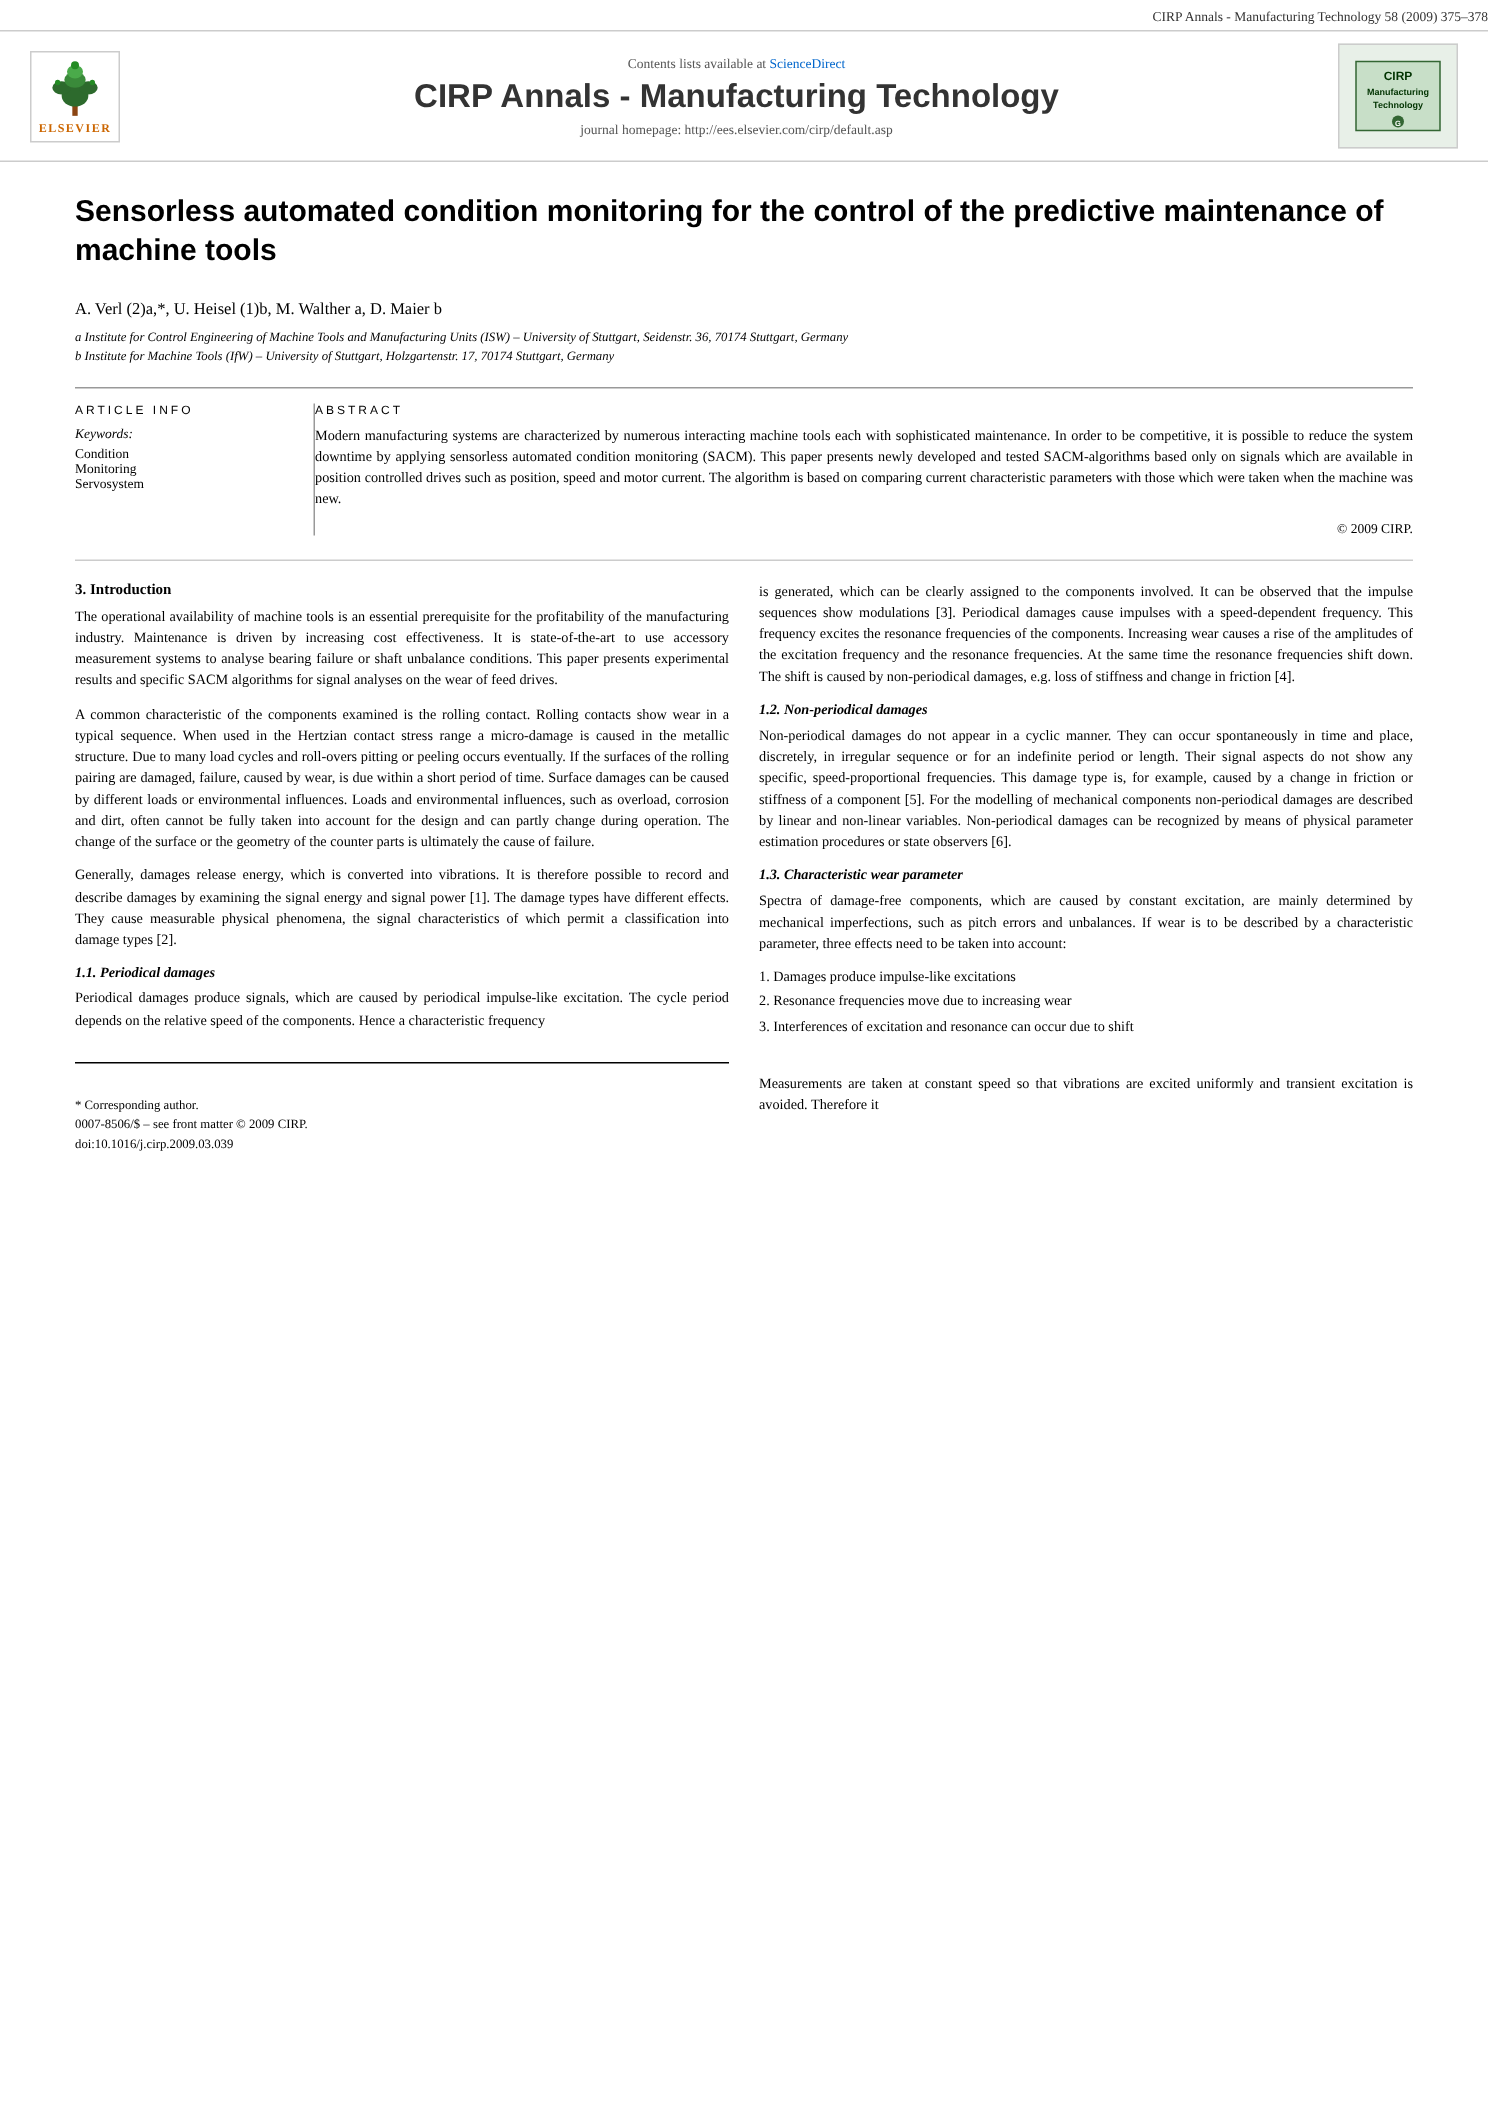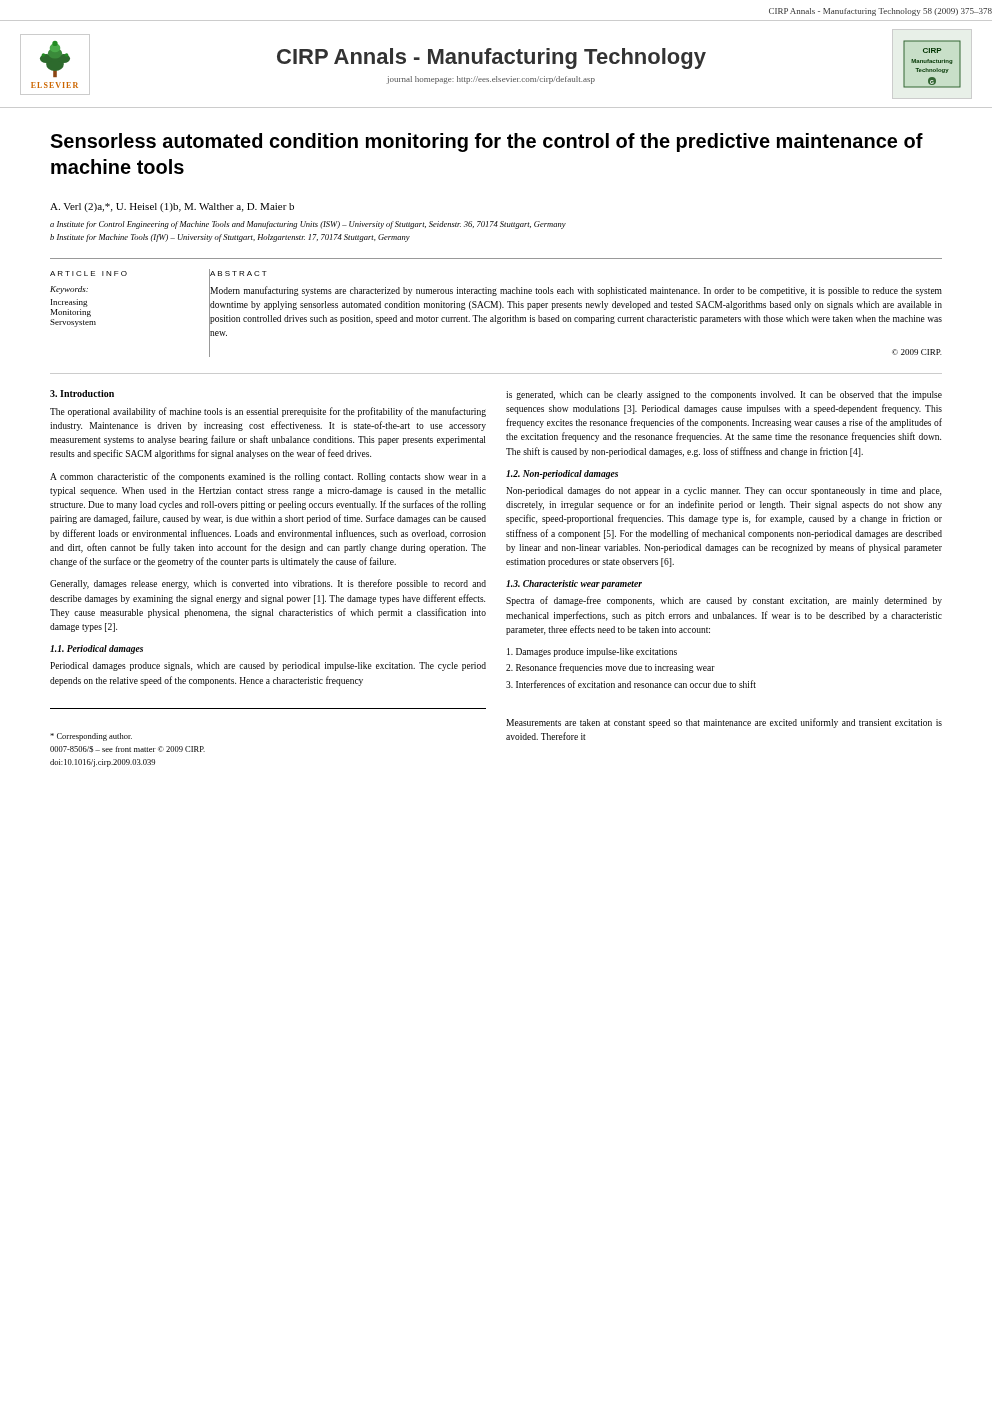--- a/index.html
+++ b/index.html
@@ -32,21 +32,21 @@
       width: 70px;
       flex-shrink: 0;
     }
 
     .elsevier-logo-inner {
       display: flex;
       flex-direction: column;
       align-items: center;
       border: 1px solid #ccc;
       padding: 4px;
-      width: 70px;
+      width: 60px;
     }
 
     .elsevier-tree-svg {
       width: 50px;
       height: 40px;
     }
 
     .elsevier-text {
       font-size: 8px;
       font-weight: bold;
@@ -288,20 +288,24 @@
 
         <circle cx="12" cy="18" r="2" fill="#228B22"></circle>
         <circle cx="38" cy="18" r="2" fill="#228B22"></circle>
         <circle cx="25" cy="5" r="3" fill="#228B22"></circle>
       </svg>
       <div class="elsevier-text">ELSEVIER</div>
     </div>
   </div>
 
   <div class="journal-title-block">
+    <div class="contents-line">
+      <span>Contents lists available at</span>
+      <span class="contents-link">ScienceDirect</span>
+    </div>
     <div class="journal-main-title">CIRP Annals - Manufacturing Technology</div>
     <div class="journal-homepage">journal homepage: http://ees.elsevier.com/cirp/default.asp</div>
   </div>
 
   <div class="journal-logo-right">
     <div class="journal-logo-box">
       <svg width="60" height="50" viewBox="0 0 60 50">
         <rect x="2" y="2" width="56" height="46" fill="#c8dfc8" stroke="#336633" stroke-width="1"></rect>
         <text x="30" y="14" text-anchor="middle" font-size="8" font-weight="bold" fill="#003300" font-family="Arial">CIRP</text>
         <text x="30" y="24" text-anchor="middle" font-size="6" fill="#003300" font-family="Arial">Manufacturing</text>
@@ -323,21 +327,21 @@
 
   <div class="affiliations">
     <div>a Institute for Control Engineering of Machine Tools and Manufacturing Units (ISW) – University of Stuttgart, Seidenstr. 36, 70174 Stuttgart, Germany</div>
     <div>b Institute for Machine Tools (IfW) – University of Stuttgart, Holzgartenstr. 17, 70174 Stuttgart, Germany</div>
   </div>
 
   <div class="article-info-abstract">
     <div class="article-info">
       <div class="article-info-title">ARTICLE INFO</div>
       <div class="keywords-label">Keywords:</div>
-      <span class="keyword-item">Increasing</span>
+      <span class="keyword-item">Condition</span>
       <span class="keyword-item">Monitoring</span>
       <span class="keyword-item">Servosystem</span>
     </div>
     <div class="abstract-block">
       <div class="abstract-title">ABSTRACT</div>
       <div class="abstract-text">Modern manufacturing systems are characterized by numerous interacting machine tools each with sophisticated maintenance. In order to be competitive, it is possible to reduce the system downtime by applying sensorless automated condition monitoring (SACM). This paper presents newly developed and tested SACM-algorithms based only on signals which are available in position controlled drives such as position, speed and motor current. The algorithm is based on comparing current characteristic parameters with those which were taken when the machine was new.</div>
       <div class="abstract-copyright">© 2009 CIRP.</div>
     </div>
   </div>
 
@@ -370,17 +374,17 @@
 
       <div class="subsection-heading">1.3. Characteristic wear parameter</div>
       <p class="body-text">Spectra of damage-free components, which are caused by constant excitation, are mainly determined by mechanical imperfections, such as pitch errors and unbalances. If wear is to be described by a characteristic parameter, three effects need to be taken into account:</p>
 
       <ul class="numbered-list">
         <li>1. Damages produce impulse-like excitations</li>
         <li>2. Resonance frequencies move due to increasing wear</li>
         <li>3. Interferences of excitation and resonance can occur due to shift</li>
       </ul>
 
-      <p class="body-text">Measurements are taken at constant speed so that maintenance are excited uniformly and transient excitation is avoided. Therefore it</p>
+      <p class="body-text">Measurements are taken at constant speed so that vibrations are excited uniformly and transient excitation is avoided. Therefore it</p>
     </div>
 
   </div>
 </div>
 
 </body></html>

